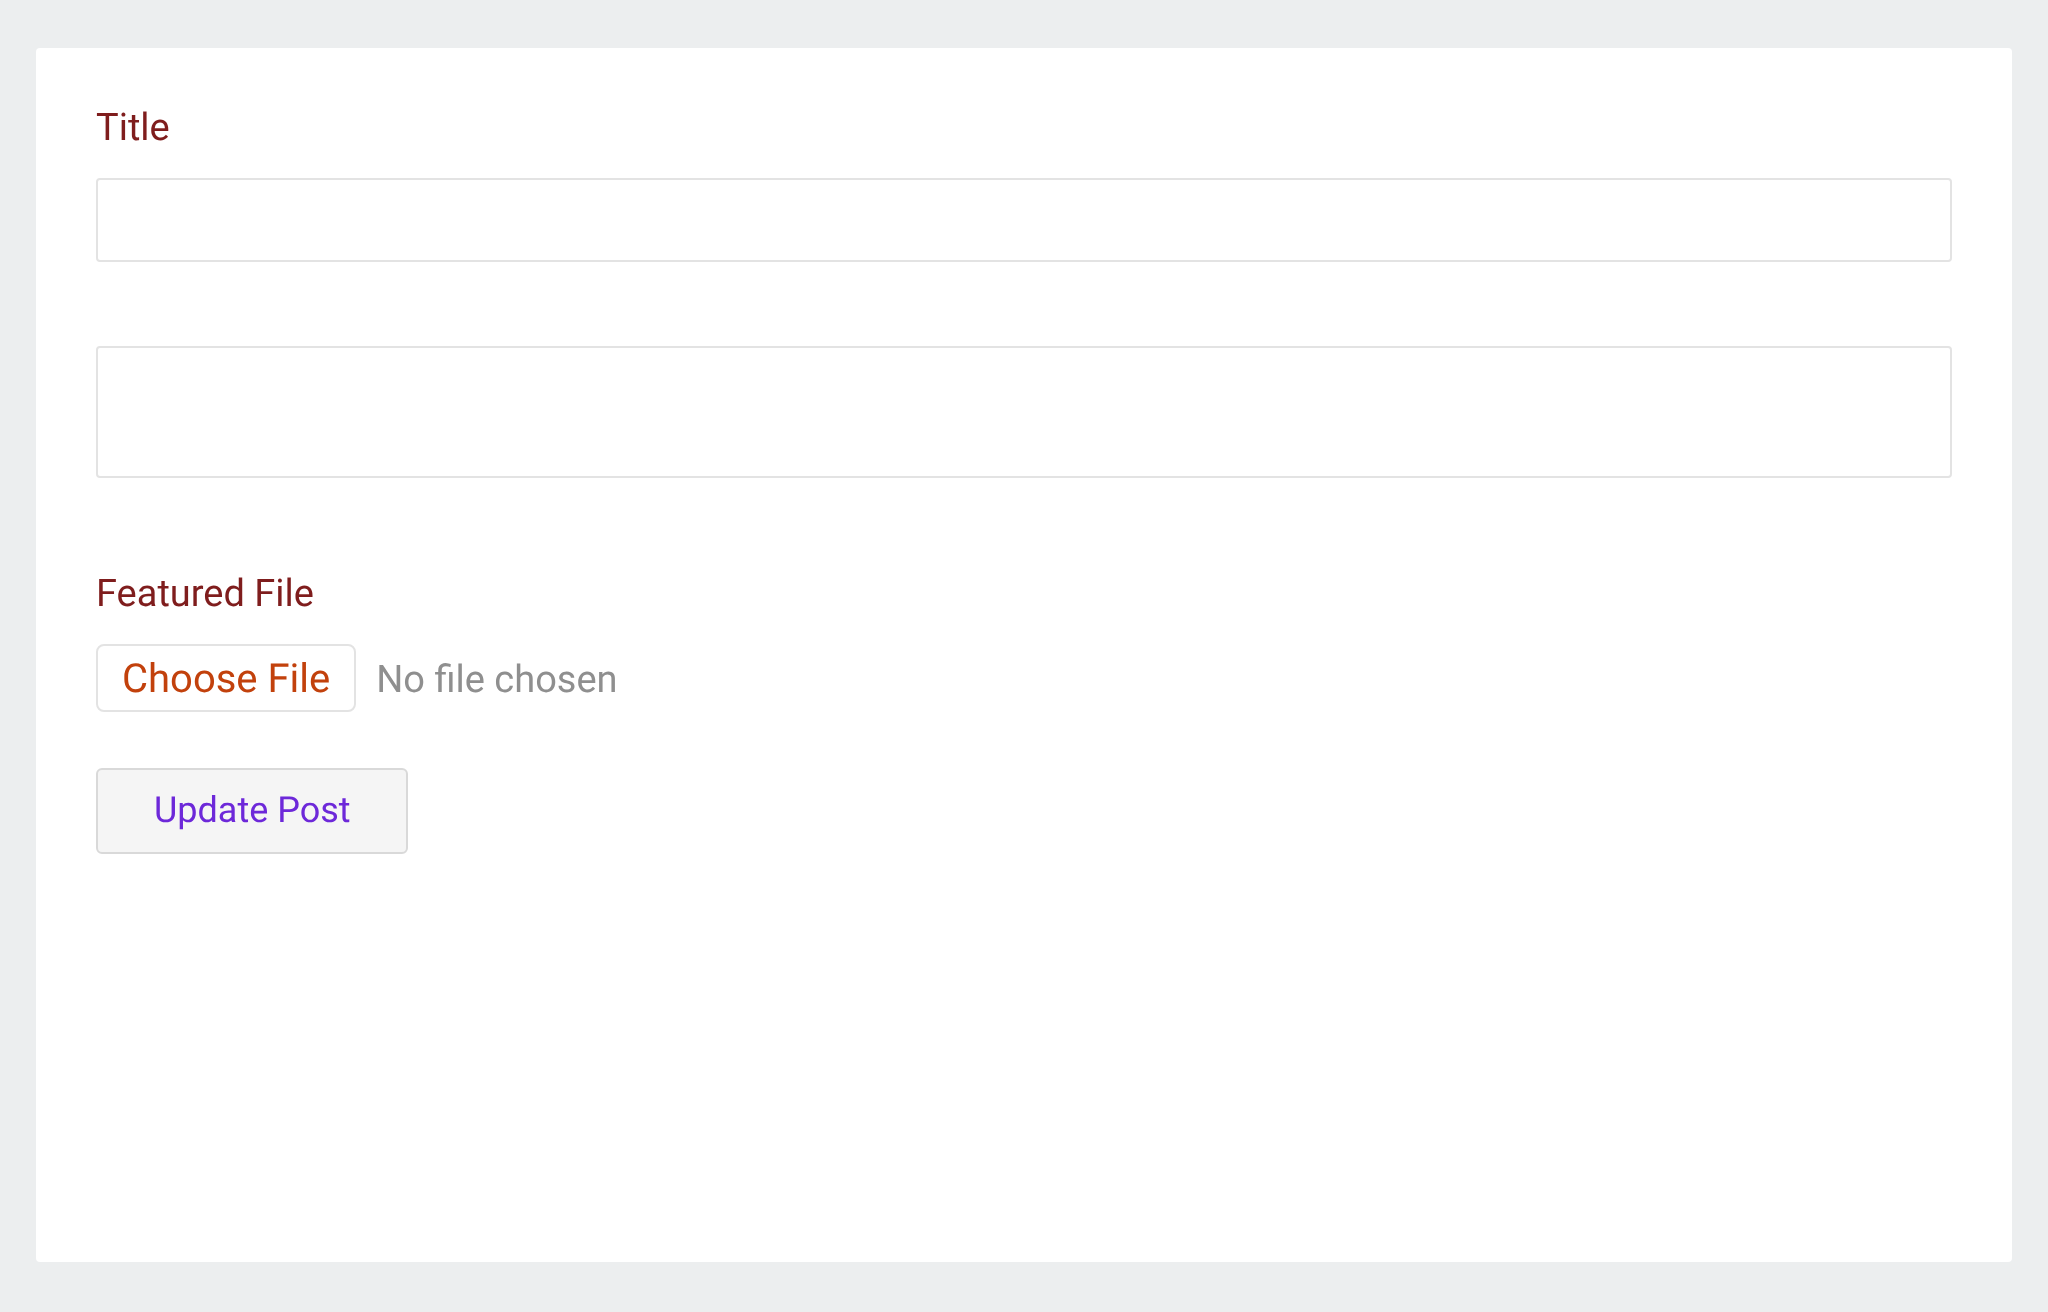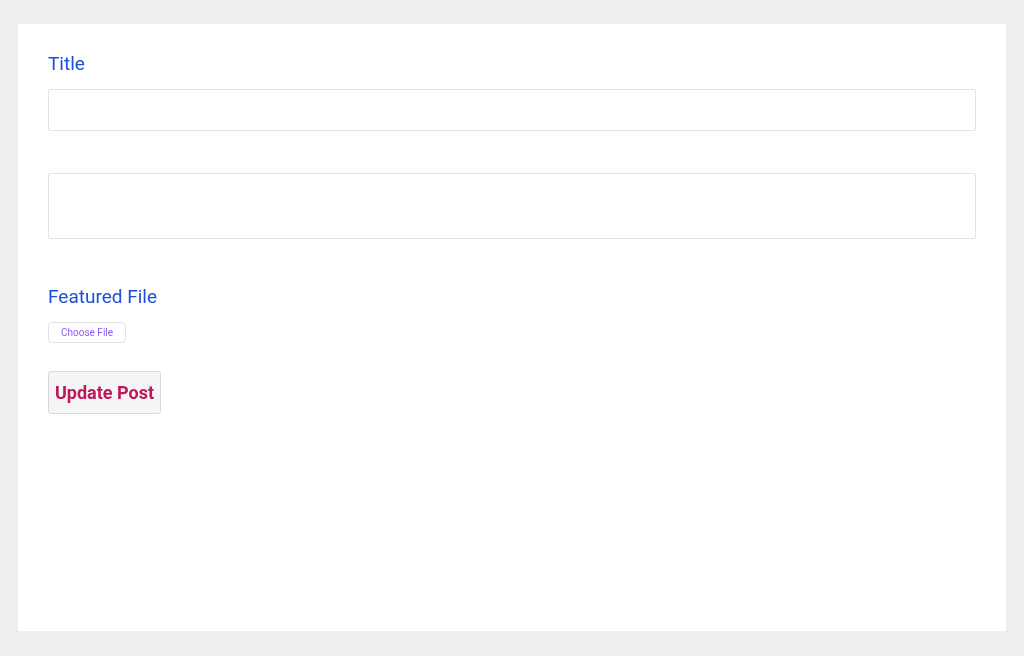--- a/index.html
+++ b/index.html
@@ -17,21 +17,21 @@
     width: 988px;
     min-height: 607px;
     padding: 28px 30px 28px 30px;
     border-radius: 2px;
   }
   .field { margin-bottom: 42px; }
   .field:last-of-type { margin-bottom: 28px; }
   .label {
     display: block;
     font-size: 19px;
-    color: #1d4ed8;
+    color: #7f1d1d;
     margin-bottom: 14px;
     font-weight: 400;
   }
   .text-input {
     width: 100%;
     height: 42px;
     border: 1px solid #e3e3e3;
     border-radius: 2px;
     background: #ffffff;
     font-size: 16px;
@@ -44,22 +44,22 @@
     border-radius: 2px;
     background: #ffffff;
     font-size: 16px;
     padding: 6px 10px;
     resize: none;
   }
   .file-row { display: flex; align-items: center; gap: 10px; }
   .file-btn {
     border: 1px solid #e3e3e3;
     background: #ffffff;
-    color: #8b5cf6;
-    font-size: 10px;
+    color: #c2410c;
+    font-size: 20px;
     padding: 4px 12px;
     border-radius: 4px;
     cursor: pointer;
     font-family: inherit;
   }
   .file-status {
     font-size: 19px;
     color: #8f8f8f;
   }
   .checkbox {
@@ -67,46 +67,46 @@
     height: 22px;
     border: 1px solid #e3e3e3;
     border-radius: 2px;
     background: #ffffff;
     cursor: pointer;
     margin-top: 2px;
   }
   .submit-btn {
     border: 1px solid #d9d9d9;
     background: #f5f5f5;
-    color: #be185d;
+    color: #6d28d9;
     font-size: 18px;
-    padding: 10px 6px;
+    padding: 10px 28px;
     border-radius: 3px;
     cursor: pointer;
     font-family: inherit;
-    font-weight: bold;
   }
 </style>
 </head>
 <body>
 
 <div class="card">
 
   <div class="field">
     <label class="label">Title</label>
     <input type="text" class="text-input" value="" style="">
   </div>
 
   <div class="field">
     <textarea class="text-area" style=""></textarea>
   </div>
 
   <div class="field">
     <label class="label">Featured File</label>
     <div class="file-row">
       <button type="button" class="file-btn">Choose File</button>
+      <span class="file-status">No file chosen</span>
     </div>
   </div>
 
 
   <button type="submit" class="submit-btn">Update Post</button>
 
 </div>
 
 </body></html>

